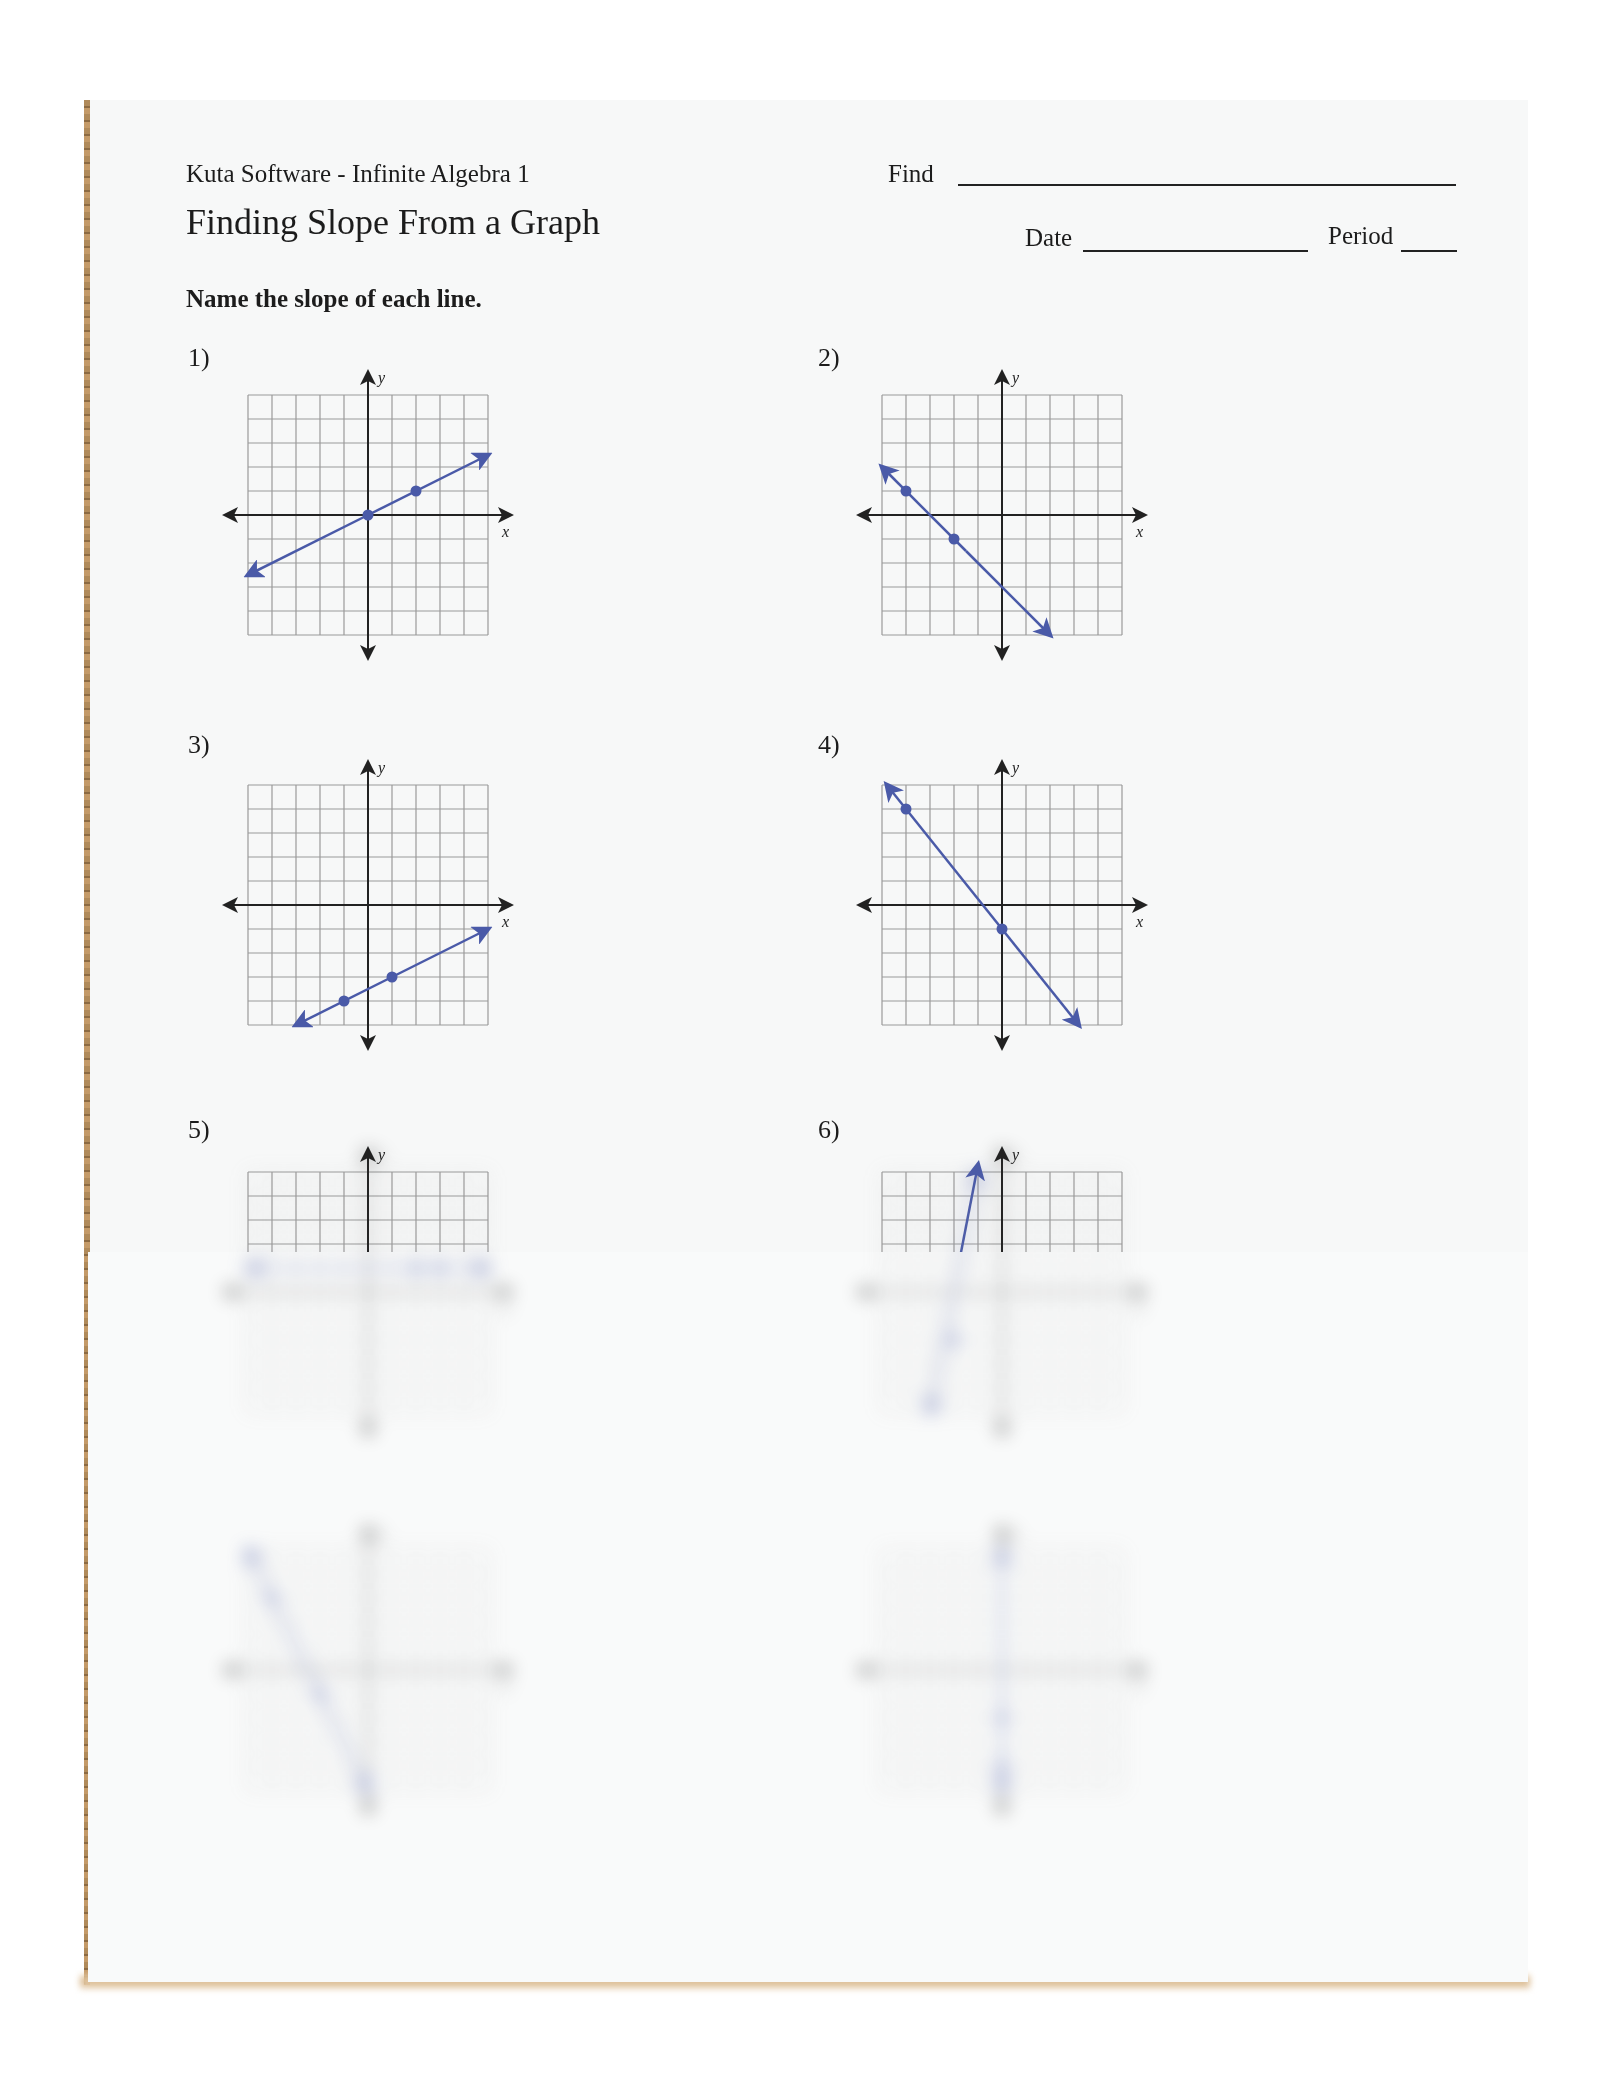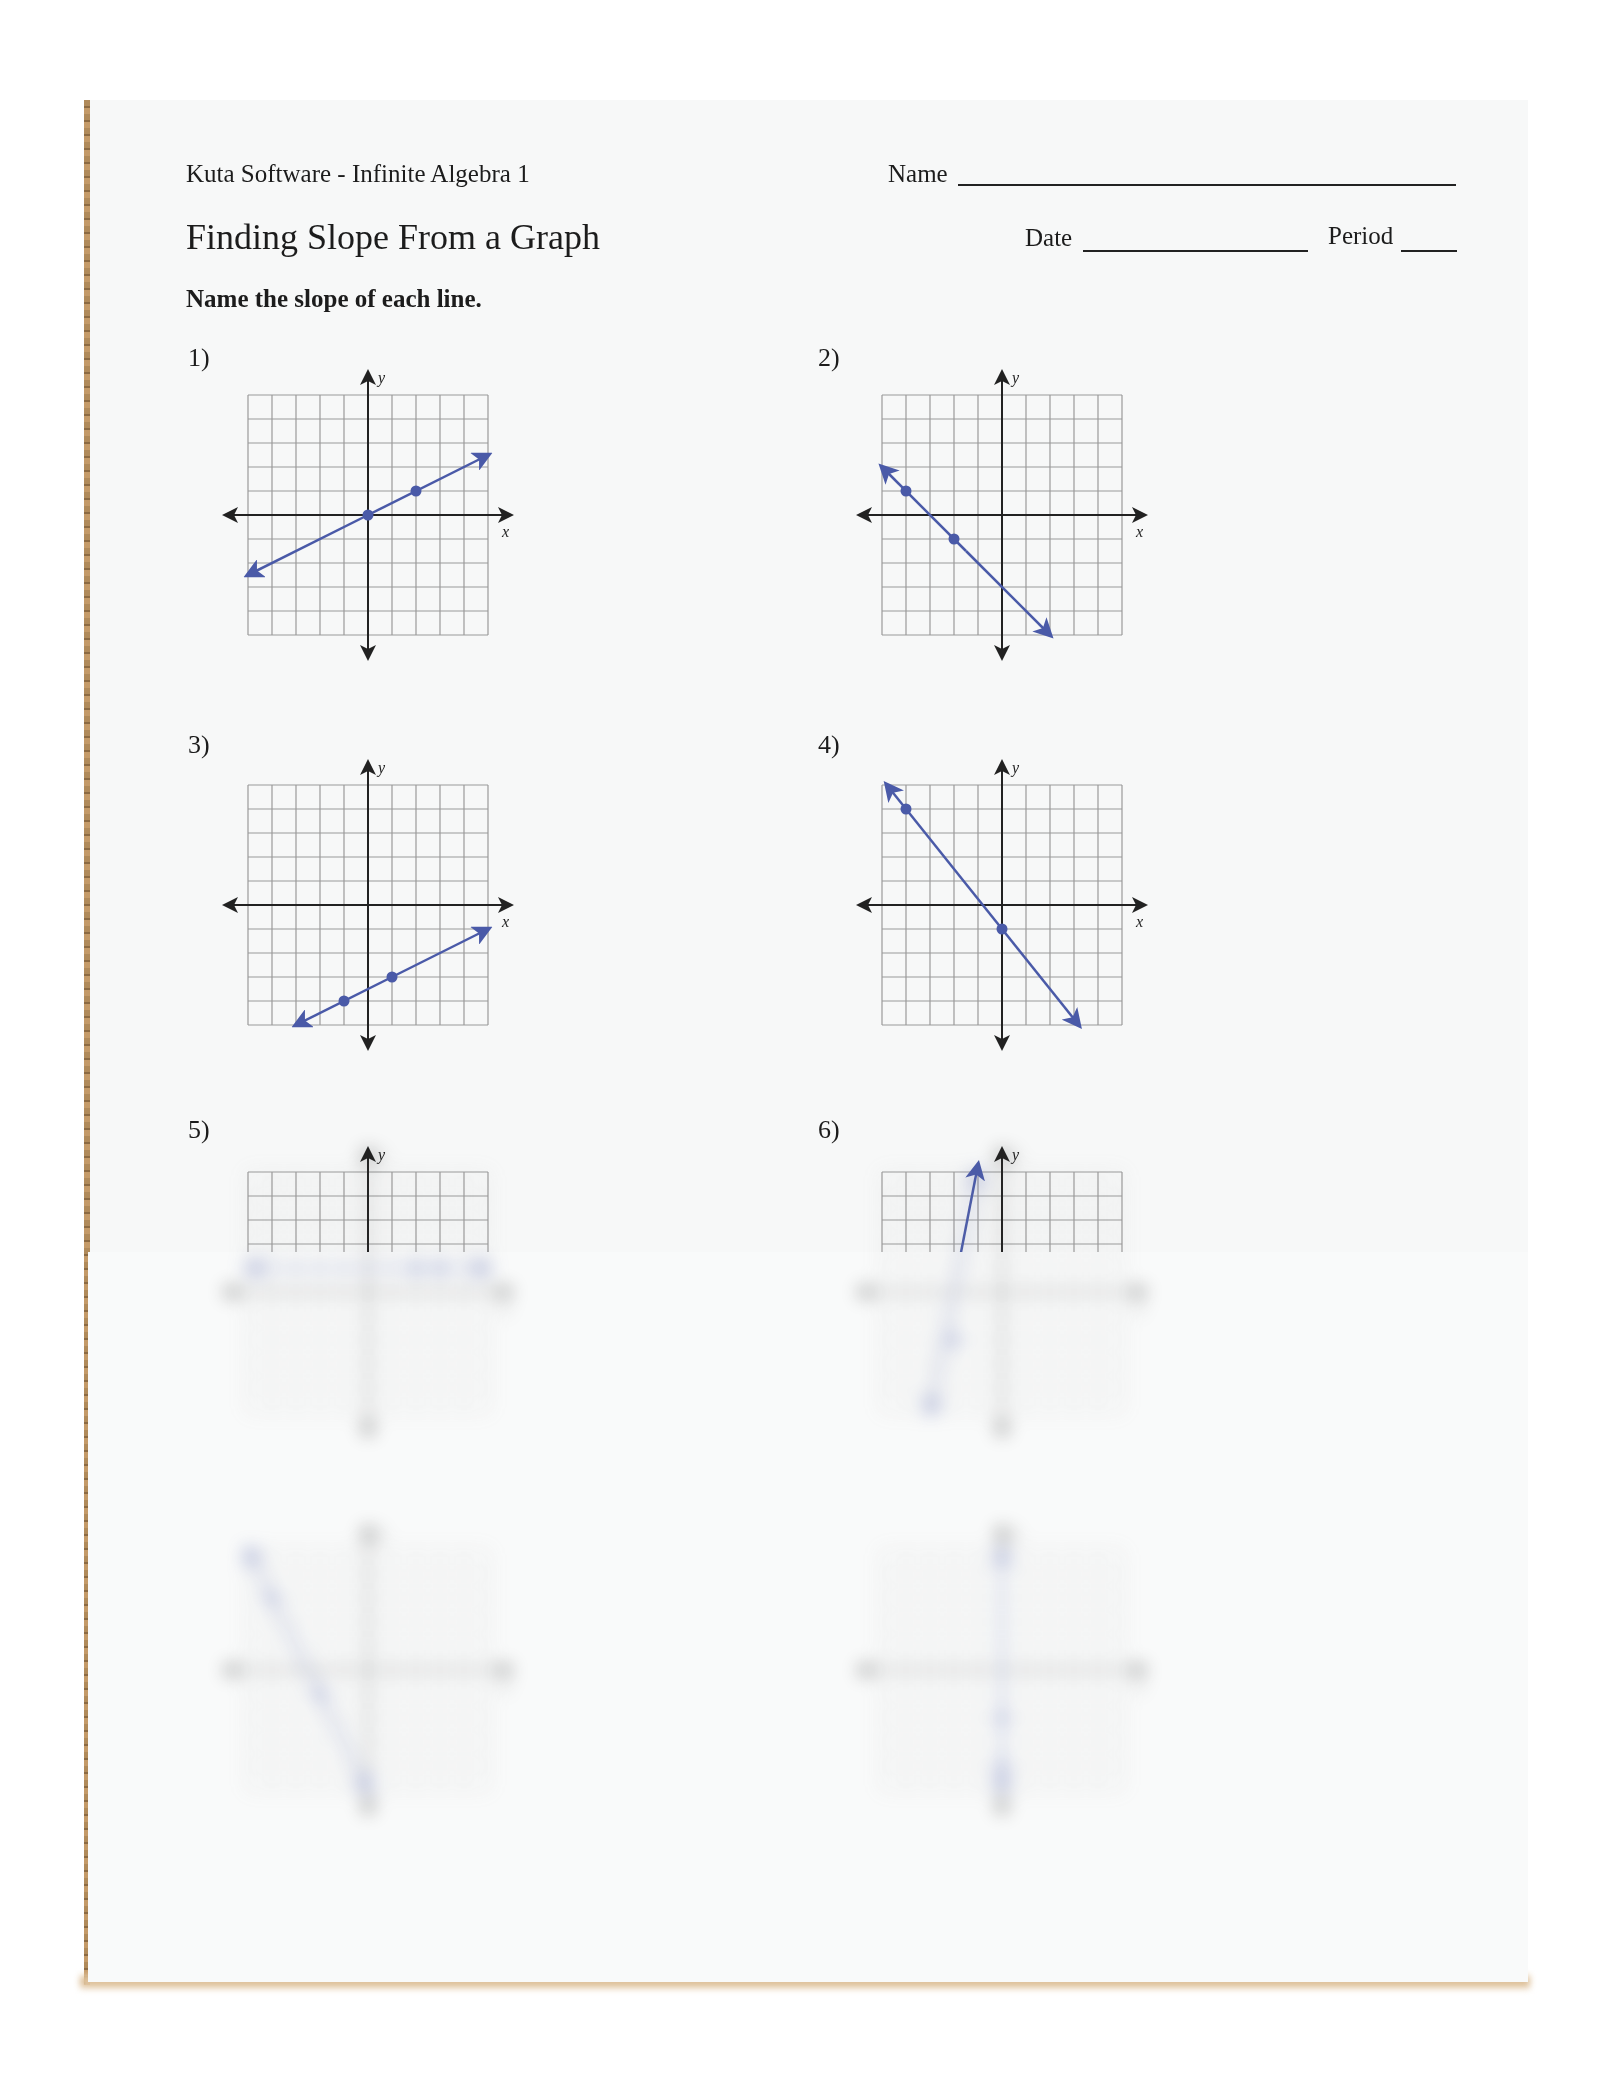--- a/index.html
+++ b/index.html
@@ -2,21 +2,21 @@
 <html><head>
 <meta charset="utf-8">
 <style>
   html, body { margin:0; padding:0; }
   body { width:1620px; height:2096px; background:#ffffff; position:relative; overflow:hidden; font-family:"Liberation Serif", "DejaVu Serif", serif; }
   .paper { position:absolute; left:88px; top:100px; width:1440px; height:1880px; background:#f7f8f8; }
   .wood-left { position:absolute; left:84px; top:100px; width:6px; height:1885px; background:repeating-linear-gradient(180deg,#b08a5a 0 6px,#8c6a42 6px 8px,#c49a68 8px 14px); }
   .wood-bottom { position:absolute; left:80px; top:1975px; width:1450px; height:14px; background:linear-gradient(180deg,#e9d3b4,#d8b68a 50%,#efe0cb); filter:blur(3px); }
   .txt { position:absolute; color:#1c1c1c; white-space:nowrap; }
   .hdr-app { left:186px; top:160px; font-size:25px; }
-  .hdr-title { left:186px; top:216px; font-size:36px; }
+  .hdr-title { left:186px; top:201px; font-size:36px; }
   .hdr-instr { left:186px; top:285px; font-size:25px; font-weight:bold; }
   .hdr-name { left:888px; top:160px; font-size:25px; }
   .hdr-name-line { position:absolute; left:958px; top:184px; width:498px; border-top:2px solid #222; }
   .hdr-date { left:1025px; top:224px; font-size:25px; }
   .hdr-date-line { position:absolute; left:1083px; top:250px; width:225px; border-top:2px solid #222; }
   .hdr-period { left:1320px; top:222px; font-size:25px;margin-left:8px; }
   .hdr-period-line { position:absolute; left:1401px; top:250px; width:56px; border-top:2px solid #222; }
   .plabel { position:absolute; font-size:26px; color:#1c1c1c; }
   .graph { position:absolute; width:320px; height:320px; }
   .blur-zone { position:absolute; left:88px; top:1252px; width:1440px; height:730px; background:#f9fafa; filter:blur(0px); }
@@ -25,21 +25,21 @@
 </head>
 <body>
 
 <div class="paper"></div>
 <div class="wood-left"></div>
 <div class="wood-bottom"></div>
 
 <div class="txt hdr-app">Kuta Software - Infinite Algebra 1</div>
 <div class="txt hdr-title">Finding Slope From a Graph</div>
 <div class="txt hdr-instr">Name the slope of each line.</div>
-<div class="txt hdr-name">Name</div>
+<div class="txt hdr-name">Find</div>
 <div class="hdr-name-line"></div>
 <div class="txt hdr-date">Date</div>
 <div class="hdr-date-line"></div>
 <div class="txt hdr-period">Period</div>
 <div class="hdr-period-line"></div>
 
 <div class="plabel" style="left:188px;top:343px">1)</div>
 <div class="plabel" style="left:818px;top:343px">2)</div>
 <div class="plabel" style="left:188px;top:730px">3)</div>
 <div class="plabel" style="left:818px;top:730px">4)</div>

